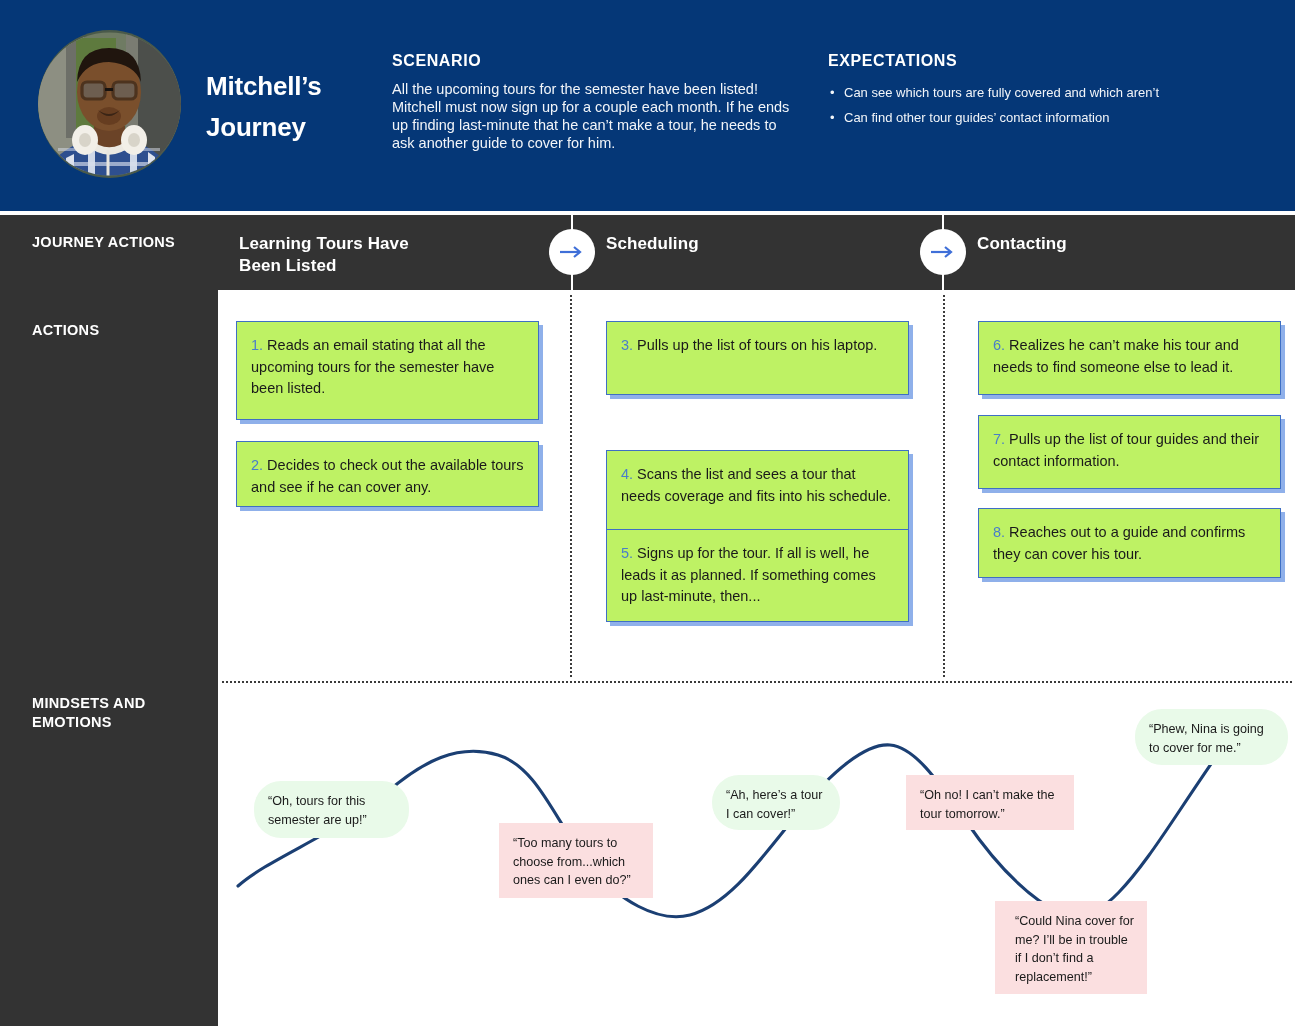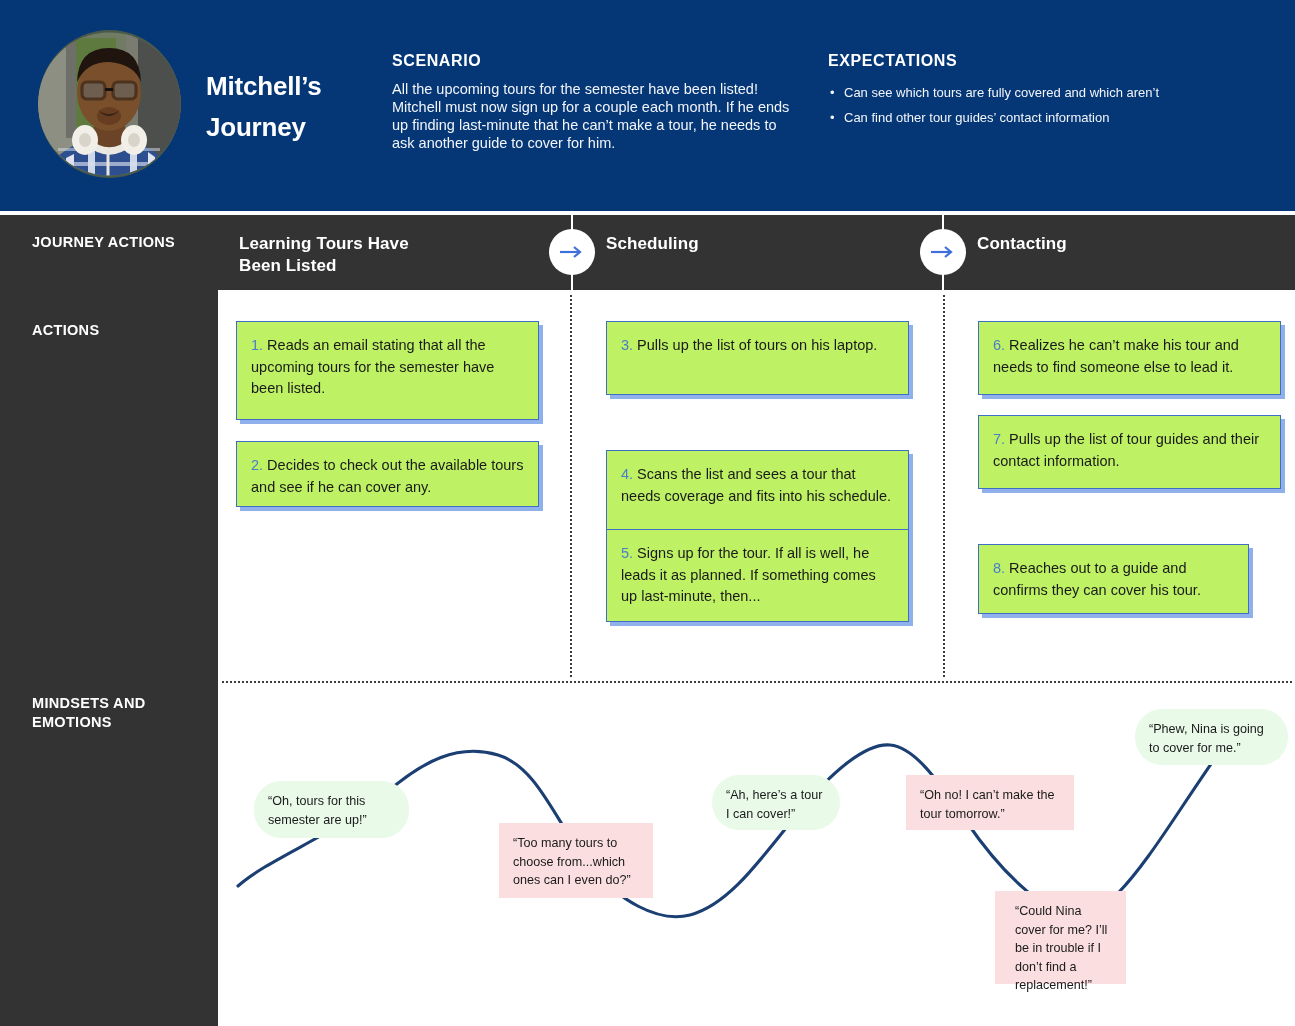--- a/index.html
+++ b/index.html
@@ -242,21 +242,21 @@
   <div class="card" style="left:606px;top:529px;width:303px;height:93px;">
     <p><span class="num">5.</span><span> Signs up for the tour. If all is well, he leads it as planned. If something comes up last-minute, then...</span></p>
   </div>
 
   <div class="card" style="left:978px;top:321px;width:303px;height:74px;">
     <p><span class="num">6.</span><span> Realizes he can’t make his tour and needs to find someone else to lead it.</span></p>
   </div>
   <div class="card" style="left:978px;top:415px;width:303px;height:74px;">
     <p><span class="num">7.</span><span> Pulls up the list of tour guides and their contact information.</span></p>
   </div>
-  <div class="card" style="left:978px;top:508px;width:271px;height:70px;margin-top:36px;">
+  <div class="card" style="left:978px;top:508px;width:303px;height:70px;">
     <p><span class="num">8.</span><span> Reaches out to a guide and confirms they can cover his tour.</span></p>
   </div>
 
   <div class="mindsets-area">
     <svg class="emotion-svg" width="1077" height="343" viewBox="0 0 1077 343">
       <path d="M 20 203
                C 50 176, 120 150, 168 110
                C 205 78, 240 60, 280 72
                C 320 84, 338 140, 370 180
                C 400 218, 440 240, 472 232
@@ -277,21 +277,21 @@
     </div>
 
     <div class="quote q-pos" style="left:494px;top:92px;width:128px;height:55px;">
       <p>“Ah, here’s a tour I can cover!”</p>
     </div>
 
     <div class="quote q-neg" style="left:688px;top:92px;width:168px;height:55px;">
       <p>“Oh no! I can’t make the tour tomorrow.”</p>
     </div>
 
-    <div class="quote q-neg" style="left:777px;top:208px;width:131px;height:93px;padding-left:20px;">
+    <div class="quote q-neg" style="left:777px;top:218px;width:152px;height:93px;padding-left:20px;">
       <p>“Could Nina cover for me? I’ll be in trouble if I don’t find a replacement!”</p>
     </div>
 
     <div class="quote q-pos" style="left:917px;top:26px;width:153px;height:56px;">
       <p>“Phew, Nina is going to cover for me.”</p>
     </div>
   </div>
 
 </div>
 

